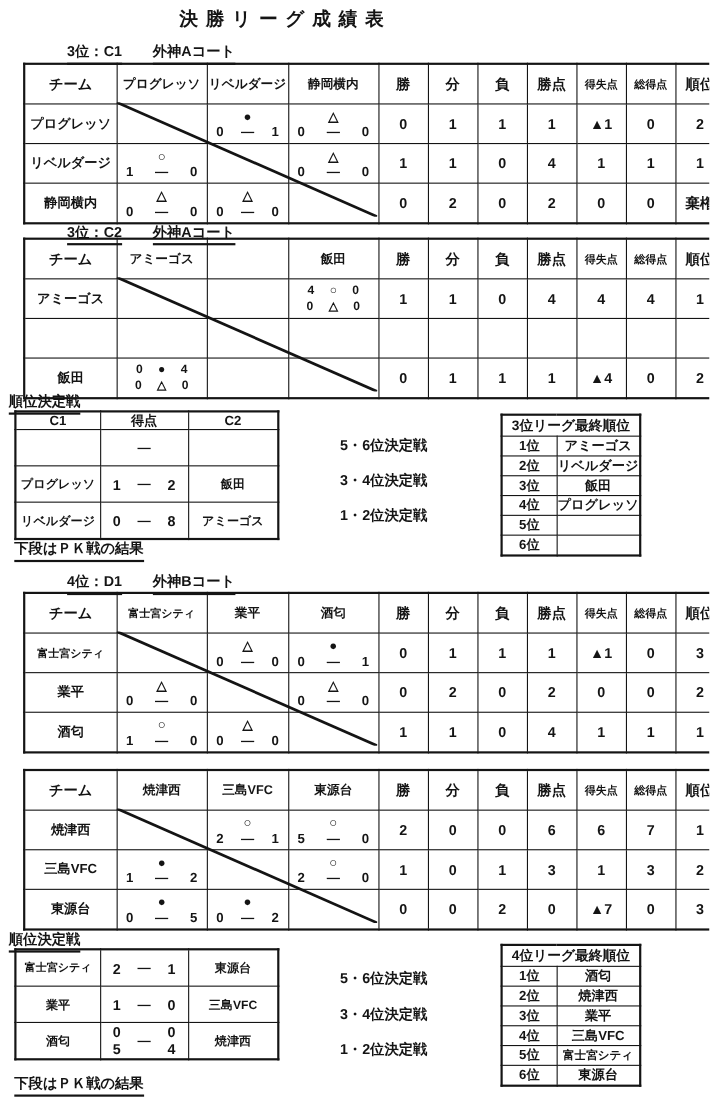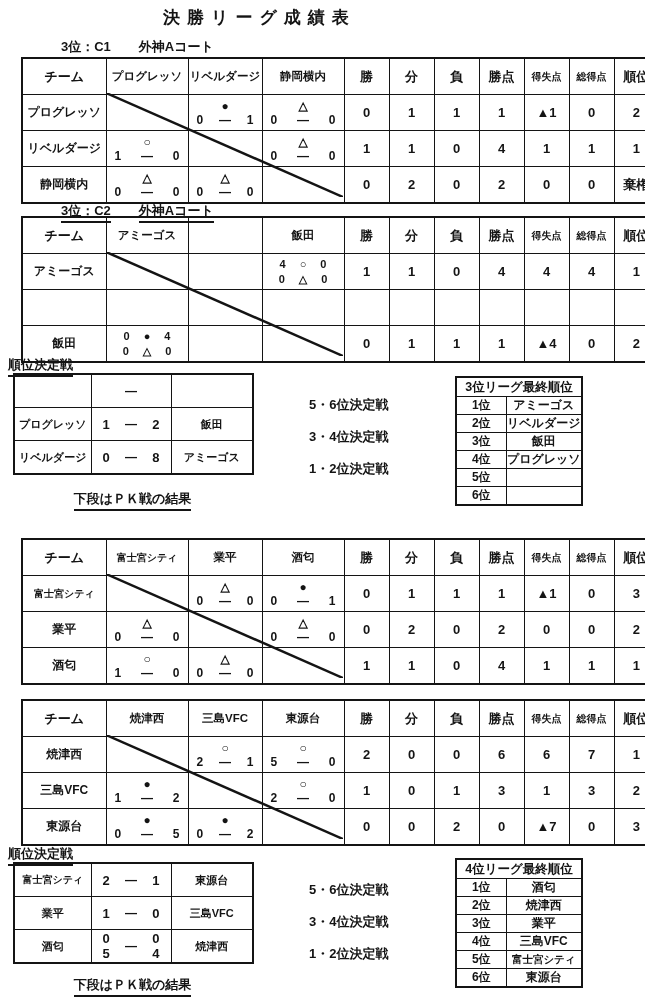--- a/index.html
+++ b/index.html
@@ -28,21 +28,21 @@
   
   .dec-sec{position:absolute;left:0;width:645px;padding-left:12px;}
   .dec-label{position:absolute;top:0;left:8px;font-size:13px;}
   table.dec{position:absolute;top:17px;left:13px;border-collapse:collapse;table-layout:fixed;width:239px;border:2px solid #141414;}
   table.dec th,table.dec td{border:1px solid #141414;padding:0;text-align:center;vertical-align:middle;}
   tr.dhead th{height:15px;font-size:12px;line-height:13px;}
   table.dec td{height:32px;}
   td.dteam{font-size:11px;}
   .dsline{display:flex;justify-content:space-between;align-items:center;padding:0 11px;font-size:13px;}
   .stack{display:flex;flex-direction:column;line-height:15px;}
-  .dfoot{position:absolute;left:13px;width:239px;text-align:center;font-size:13px;}
+  .dfoot{position:absolute;left:13px;width:239px;font-size:13px;}
   .side{position:absolute;left:309px;font-size:13px;white-space:nowrap;}
   .stbox{position:absolute;left:455px;width:128px;}
   table.stand{border-collapse:collapse;table-layout:fixed;width:128px;border:2px solid #141414;}
   table.stand th,table.stand td{border:1px solid #141414;padding:0;text-align:center;vertical-align:middle;margin-left:40px;}
   tr.sthead th{height:18px;font-size:12.5px;}
   table.stand td{height:17px;font-size:12px;}
   col.rkc{width:50px;}
 </style>
 </head>
 <body>
@@ -273,20 +273,25 @@
 
   <div class="dec-sec" style="top:356px;height:152px">
     <div class="dec-label"><span class="ul">順位決定戦</span></div>
     <table class="dec">
       <colgroup>
           <col style="width:77px">
           <col style="width:80px">
           <col style="width:82px">
         </colgroup>
       <tbody>
+      <tr class="dhead">
+        <th>C1</th>
+        <th>得点</th>
+        <th>C2</th>
+      </tr>
       <tr>
         <td class="dteam"></td>
         <td>
               <div class="dsline">
                 <span></span>
                 <span class="dash">—</span>
                 <span></span>
               </div>
             </td>
         <td class="dteam"></td>
@@ -351,20 +356,23 @@
             </tr>
         <tr>
               <td>6位</td>
               <td></td>
             </tr>
         </tbody>
       </table>
     </div>
   </div>
 
+  <div class="slab" style="top:520px">
+    <span class="ul">4位：D1</span><span class="ul">外神Bコート</span>
+  </div>
   <div class="ltwrap" style="top:538px">
     <table class="lt">
       <colgroup>
           <col style="width:84px">
           <col style="width:82px">
           <col style="width:74px">
           <col style="width:82px">
           <col style="width:45px">
           <col style="width:45px">
           <col style="width:45px">

